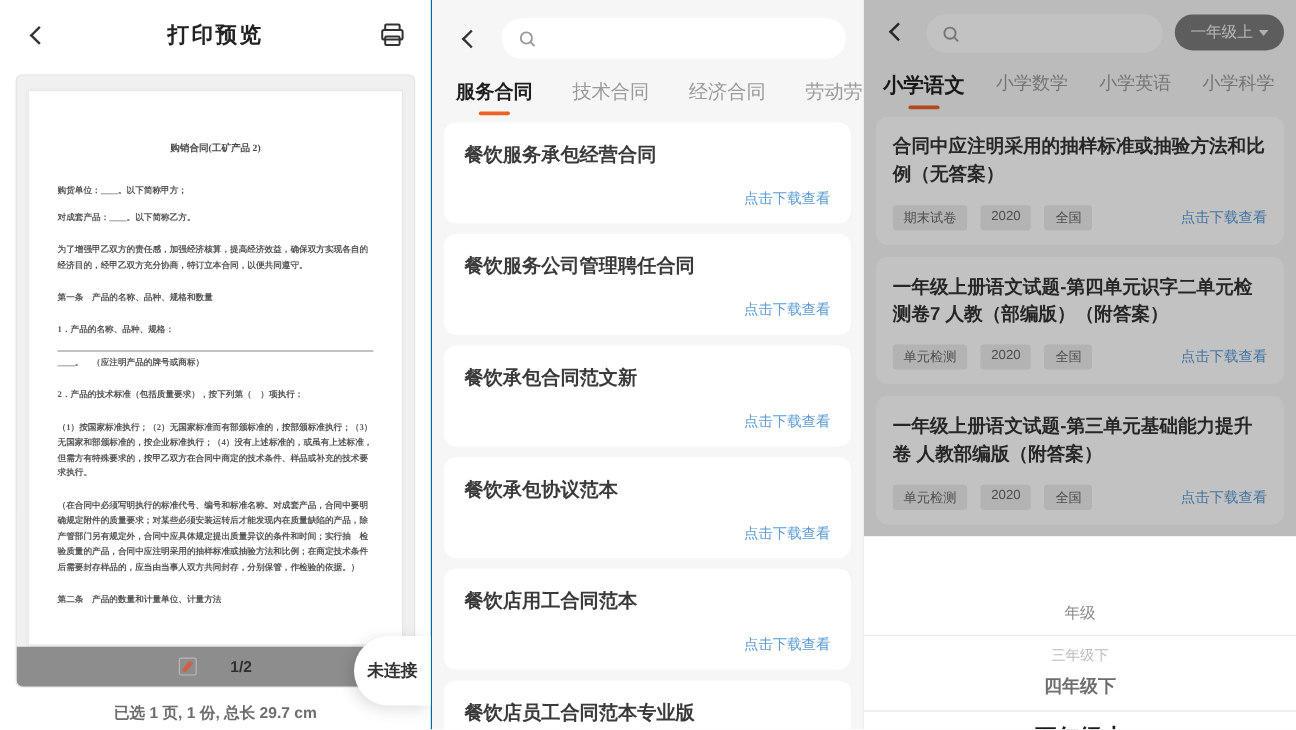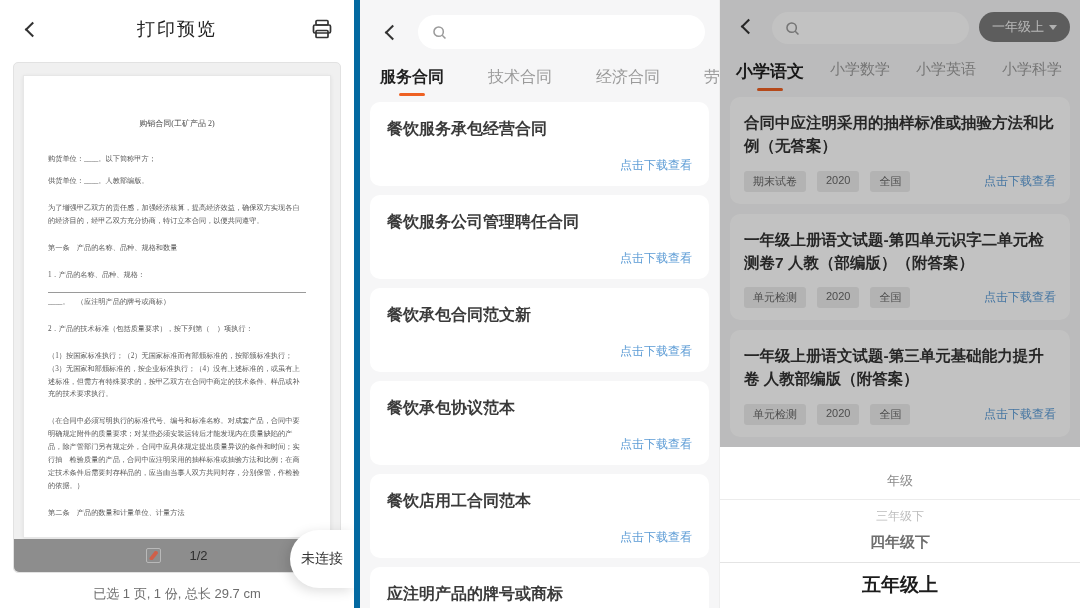--- a/index.html
+++ b/index.html
@@ -1,21 +1,21 @@
 <!DOCTYPE html>
 <html><head>
 <meta charset="utf-8">
 <style>
   * { box-sizing: border-box; margin: 0; padding: 0; }
   body { margin: 0; font-family: "Liberation Sans", sans-serif; background: #fff; }
   .screen { width: 1080px; height: 608px; display: flex; overflow: hidden; background: #fff; }
   .panel { width: 360px; height: 608px; position: relative; overflow: hidden; flex: 0 0 360px; }
 
   
-  .p-left { background: #fff; border-right: 6px solid #0369a1; }
+  .p-left { background: #fff; border-right: 1px solid #0369a1; font-weight: bold; }
   .l-header { height: 58px; display: flex; align-items: center; justify-content: space-between; padding: 0 18px; }
   .l-title { font-size: 18px; color: #222; letter-spacing: 2px; }
   .icon-btn { width: 28px; height: 28px; display: flex; align-items: center; justify-content: center; cursor: pointer; }
   .chev { width: 11px; height: 11px; border-left: 2.5px solid #333; border-bottom: 2.5px solid #333; transform: rotate(45deg); }
   .preview-area { position: absolute; left: 13px; right: 13px; top: 62px; bottom: 35px; background: #f0f0f0; border: 1px solid #e2e2e2; border-radius: 5px; padding-left: 24px; }
   .paper { position: absolute; left: 9px; right: 9px; top: 12px; bottom: 34px; background: #fff; border: 1px solid #e7e7e7; box-shadow: 0 1px 4px rgba(0,0,0,.07); padding: 26px 24px 10px; overflow: hidden; font-family: "Liberation Serif", serif; }
   .doc-title { text-align: center; font-size: 8px; color: #494949; margin: 16px 0 24px; }
   .paper p { font-size: 7.2px; color: #575757; line-height: 1.8; margin-bottom: 9.5px; }
   .paper p.sp { margin-top: 14px; }
   .paper p.rule-above { border-top: 1px solid #9a9a9a; padding-top: 3px; }
@@ -24,21 +24,21 @@
   .pagecheck .mark { position: absolute; left: 2px; top: 2px; right: 2px; bottom: 2px; background: #cf5f49; border-radius: 2px; clip-path: polygon(0 100%, 35% 100%, 100% 20%, 100% 0, 60% 0, 0 78%); }
   .page-num { font-size: 13px; color: #2e2e2e; }
   .disconnect-pill { position: absolute; right: 0; bottom: 20px; width: 64px; height: 58px; background: #fff; border-radius: 30px 0 0 30px; box-shadow: -3px 3px 12px rgba(0,0,0,.13); display: flex; align-items: center; justify-content: center; z-index: 3; cursor: pointer; }
   .disconnect-pill span { font-size: 14px; color: #333; }
   .l-status { position: absolute; left: 0; right: 0; bottom: 5px; text-align: center; font-size: 13px; color: #6d6d6d; }
 
   
   .p-mid { background: #f6f6f7; border-right: 1px solid #eee; }
   .m-header { display: flex; align-items: center; gap: 12px; padding: 15px 14px 8px 18px; }
   .search-pill { flex: 1; height: 34px; background: #fff; border-radius: 17px; display: flex; align-items: center; padding-left: 13px; cursor: text; }
-  .m-tabs { display: flex; gap: 44px; padding: 10px 0 14px 20px; white-space: nowrap; overflow: hidden; }
+  .m-tabs { display: flex; gap: 33px; padding: 10px 0 14px 20px; white-space: nowrap; overflow: hidden; }
   .tab { font-size: 16px; color: #9a9a9a; position: relative; cursor: pointer; flex: 0 0 auto; }
   .tab.active { color: #1f1f1f; font-weight: bold; }
   .tab.active::after { content: ""; position: absolute; left: 50%; transform: translateX(-50%); bottom: -8px; width: 26px; height: 3.5px; border-radius: 2px; background: #ee6123; }
   .m-card { background: #fff; border-radius: 10px; margin: 0 10px 9px; padding: 17px 17px 12px; cursor: pointer; }
   .m-card .title { font-size: 16px; font-weight: bold; color: #3a3a3a; }
   .card-link { display: block; text-align: right; font-size: 12px; color: #5b9bd5; margin-top: 17px; cursor: pointer; }
 
   
   .p-right { background: #f6f6f7; }
   .r-header { display: flex; align-items: flex-start; gap: 10px; padding: 12px 10px 6px 14px; }
@@ -49,21 +49,21 @@
   .r-tabs .tab { font-size: 15px; }
   .r-tabs .tab.active { font-size: 17px; }
   .r-card { background: #fff; border-radius: 10px; margin: 0 10px 10px; padding: 14px 14px 12px; cursor: pointer; }
   .r-card .title { font-size: 15.5px; font-weight: bold; color: #333; line-height: 1.5; }
   .r-meta { display: flex; align-items: center; margin-top: 13px; }
   .tags { display: flex; gap: 11px; flex: 1; }
   .tag { background: #ececec; color: #666; font-size: 11px; padding: 3px 9px; border-radius: 3px; }
   .r-link { font-size: 12px; color: #5b9bd5; cursor: pointer; }
   .dim-overlay { position: absolute; left: 0; top: 0; right: 0; height: 447px; background: rgba(0,0,0,.24); z-index: 4; }
   .sheet { position: absolute; left: 0; right: 0; bottom: 0; height: 161px; background: #fff; z-index: 5; }
-  .sheet-title { text-align: center; font-size: 13px; color: #8a8a8a; padding: 25px 0 9px; border-bottom: 1px solid #ececec; }
+  .sheet-title { text-align: center; font-size: 13px; color: #8a8a8a; padding: 11px 0 9px; border-bottom: 1px solid #ececec; margin-top: 44px; }
   .picker-opt { text-align: center; cursor: pointer; }
   .opt1 { font-size: 12px; color: #bcbcbc; margin-top: 8px; }
   .opt2 { font-size: 13.5px; color: #989898; margin-top: 9px; }
   .opt3 { font-size: 15px; color: #6e6e6e; margin-top: 8px; font-weight: bold; }
   .picker-divider { border-top: 1px solid #e4e4e4; margin-top: 10px; }
   .opt4 { font-size: 19px; color: #1c1c1c; font-weight: bold; margin-top: 9px; }
 </style>
 </head>
 <body>
 
@@ -81,21 +81,21 @@
           <rect x="3.5" y="8" width="17" height="8" rx="1.5"></rect>
           <rect x="6" y="13.5" width="12" height="7" rx="1"></rect>
         </svg>
       </div>
     </div>
 
     <div class="preview-area">
       <div class="paper">
         <div class="doc-title">购销合同(工矿产品 2)</div>
         <p>购货单位：____。以下简称甲方；</p>
-        <p>供货单位：____。人教部编版。</p>
+        <p>对成套产品：____。以下简称乙方。</p>
         <p class="sp">为了增强甲乙双方的责任感，加强经济核算，提高经济效益，确保双方实现各自的经济目的，经甲乙双方充分协商，特订立本合同，以便共同遵守。</p>
         <p class="sp">第一条　产品的名称、品种、规格和数量</p>
         <p class="sp">1．产品的名称、品种、规格：</p>
         <p class="rule-above">____。　（应注明产品的牌号或商标）</p>
         <p class="sp">2．产品的技术标准（包括质量要求），按下列第（　）项执行：</p>
         <p class="sp">（1）按国家标准执行；（2）无国家标准而有部颁标准的，按部颁标准执行；（3）无国家和部颁标准的，按企业标准执行；（4）没有上述标准的，或虽有上述标准，但需方有特殊要求的，按甲乙双方在合同中商定的技术条件、样品或补充的技术要求执行。</p>
         <p class="sp">（在合同中必须写明执行的标准代号、编号和标准名称。对成套产品，合同中要明确规定附件的质量要求；对某些必须安装运转后才能发现内在质量缺陷的产品，除产管部门另有规定外，合同中应具体规定提出质量异议的条件和时间；实行抽　检验质量的产品，合同中应注明采用的抽样标准或抽验方法和比例；在商定技术条件后需要封存样品的，应当由当事人双方共同封存，分别保管，作检验的依据。）</p>
         <p class="sp">第二条　产品的数量和计量单位、计量方法</p>
       </div>
       <div class="page-bar">
@@ -144,21 +144,21 @@
     </div>
     <div class="m-card">
       <div class="title">餐饮承包协议范本</div>
       <span class="card-link">点击下载查看</span>
     </div>
     <div class="m-card">
       <div class="title">餐饮店用工合同范本</div>
       <span class="card-link">点击下载查看</span>
     </div>
     <div class="m-card">
-      <div class="title">应注明产品的牌号或商标</div>
+      <div class="title">餐饮店员工合同范本专业版</div>
 
     </div>
   </section>
 
   <section class="panel p-right">
     <div class="r-header">
       <div class="icon-btn">
         <span class="chev"></span>
       </div>
       <div class="r-search">

